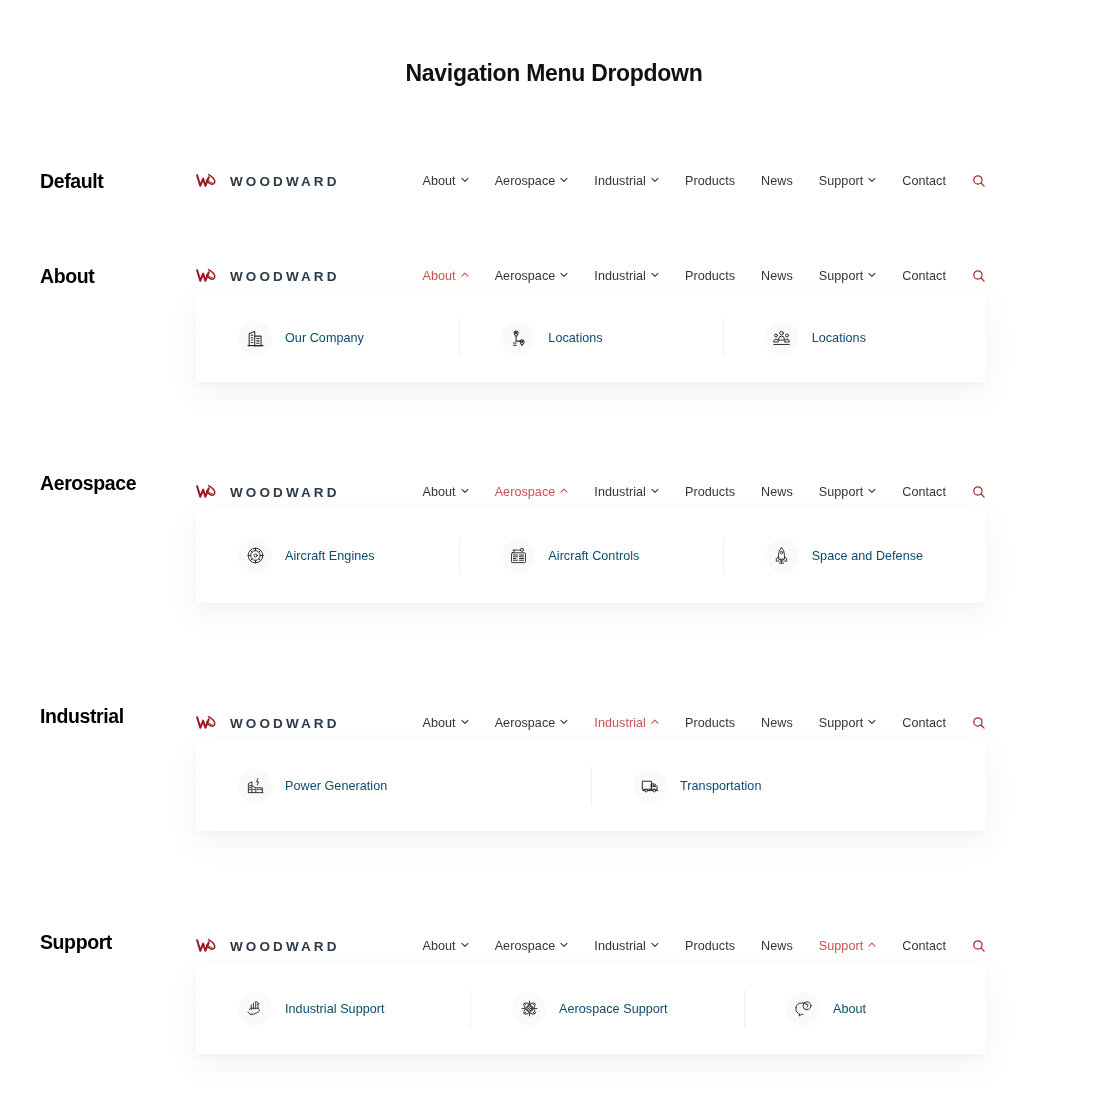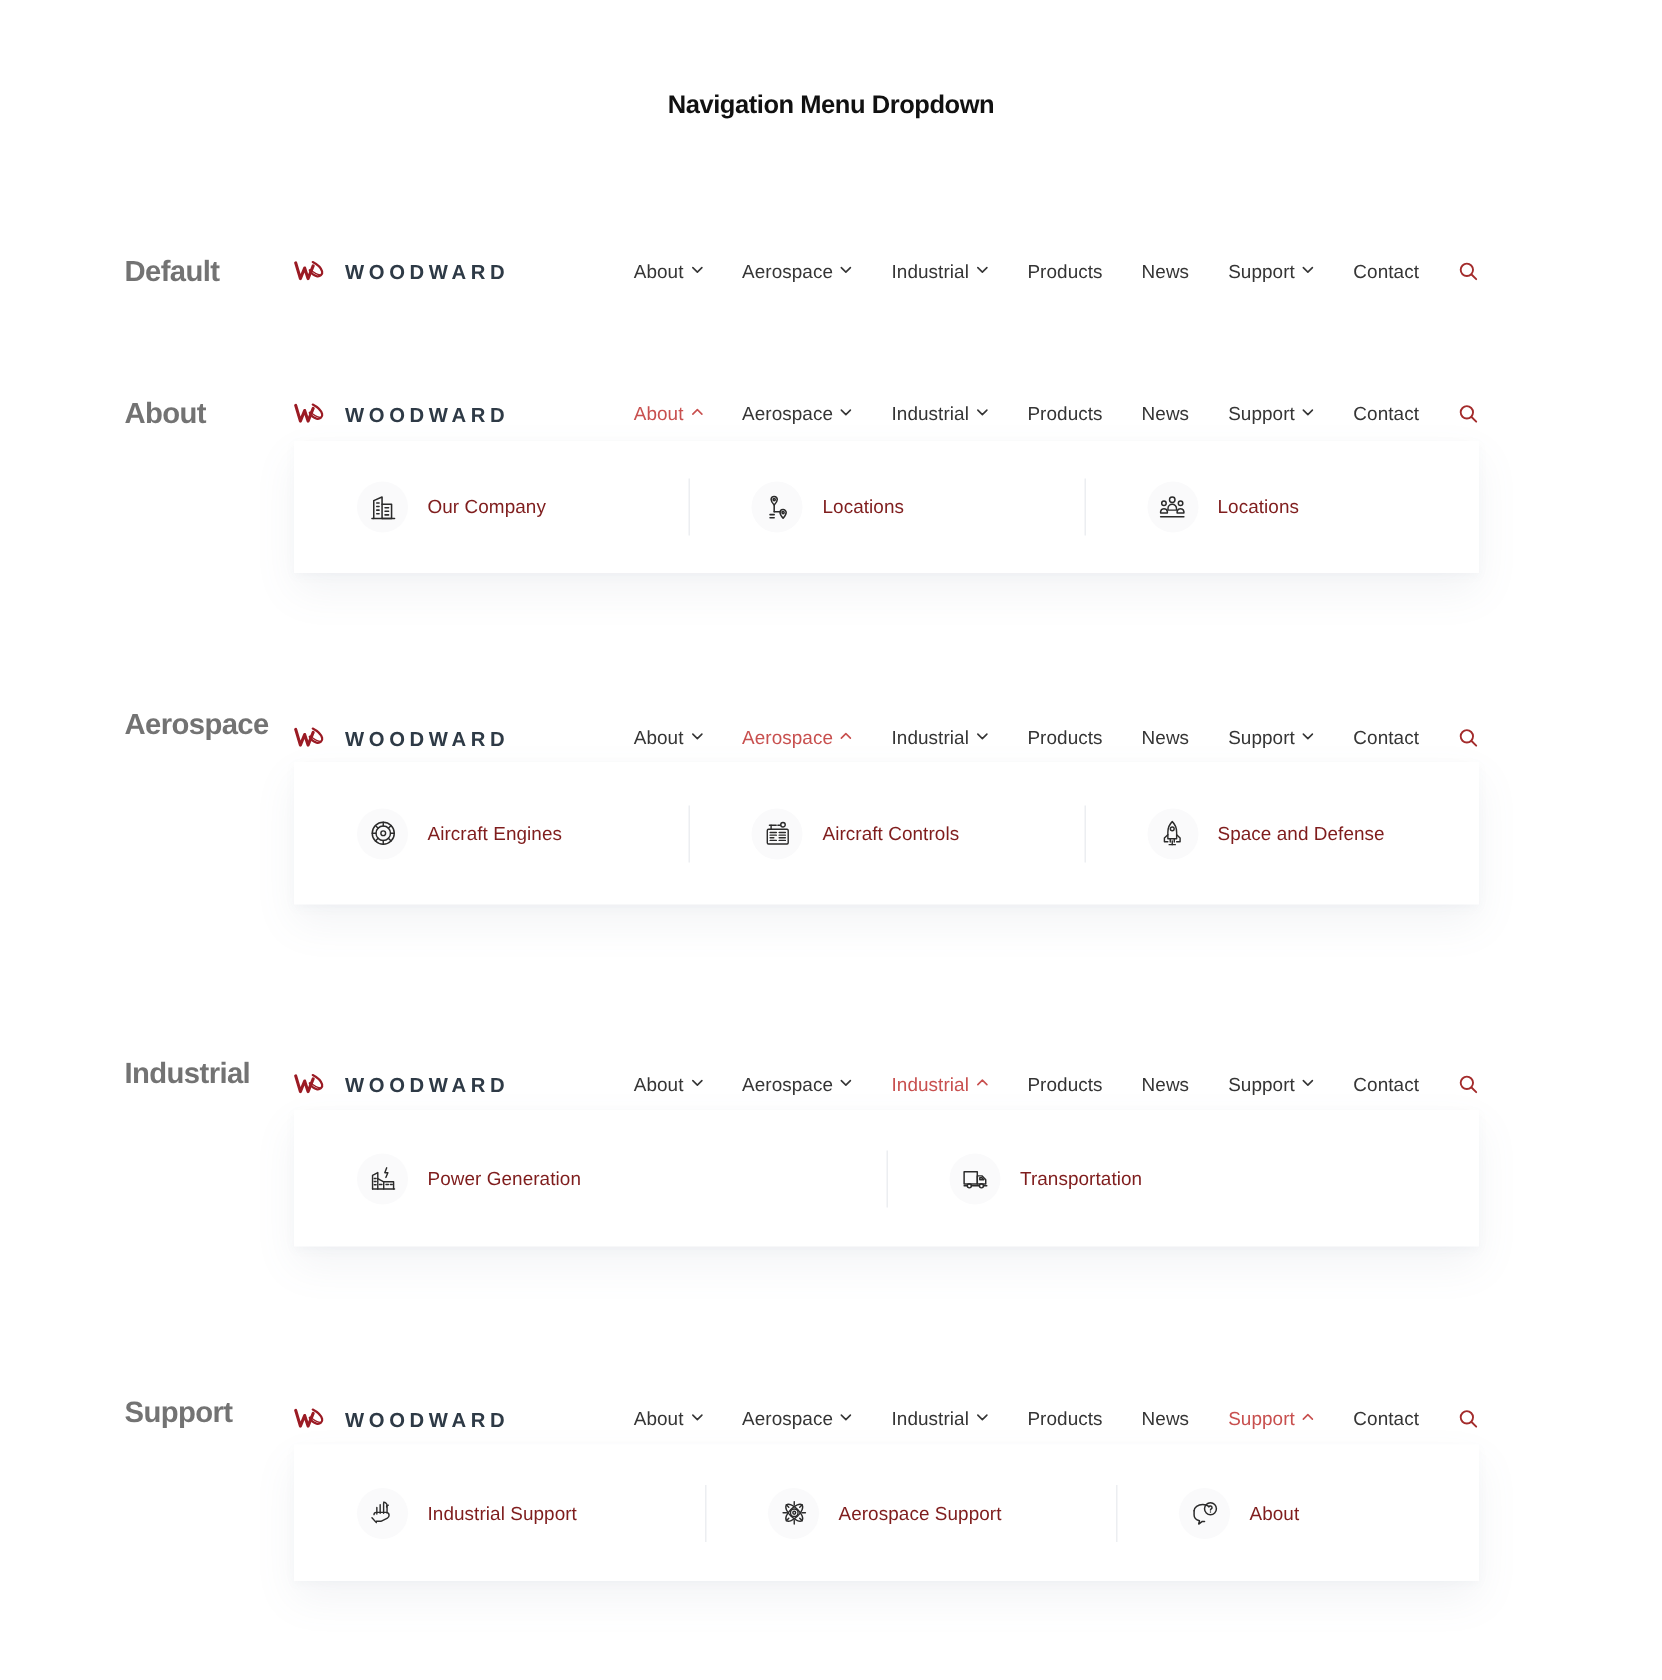--- a/index.html
+++ b/index.html
@@ -16,34 +16,33 @@
     width: 1108px; height: 1120px;
     background: #ffffff;
     overflow: hidden;
   }
 
   
   .page-title {
     position: absolute;
     top: 60px; left: 0; width: 1108px;
     text-align: center;
-    font-size: 17px;
+    font-size: 23px;
     font-weight: bold;
     letter-spacing: -0.3px;
     color: #111111;
   }
   .state-label {
     position: absolute;
     left: 40px;
     font-size: 19.5px;
     font-weight: bold;
     letter-spacing: -0.4px;
-    color: #737373;
+    color: #000000;
     white-space: nowrap;
-    margin-left: 43px;
   }
 
   
   .navbar {
     position: absolute;
     left: 196px;
     width: 790px;
     height: 34px;
     display: flex;
     align-items: center;
@@ -132,21 +131,21 @@
     width: 34px; height: 34px;
     border-radius: 50%;
     background: #fafafb;
     display: flex;
     align-items: center;
     justify-content: center;
   }
   .dd-icon svg { display: block; }
   .dd-label {
     font-size: 12.6px;
-    color: #7f1d1d;
+    color: #0c4a6e;
     white-space: nowrap;
     letter-spacing: 0.05px;
   }
 </style>
 </head>
 <body>
 
 <div id="page">
 
   <div class="page-title">Navigation Menu Dropdown</div>

